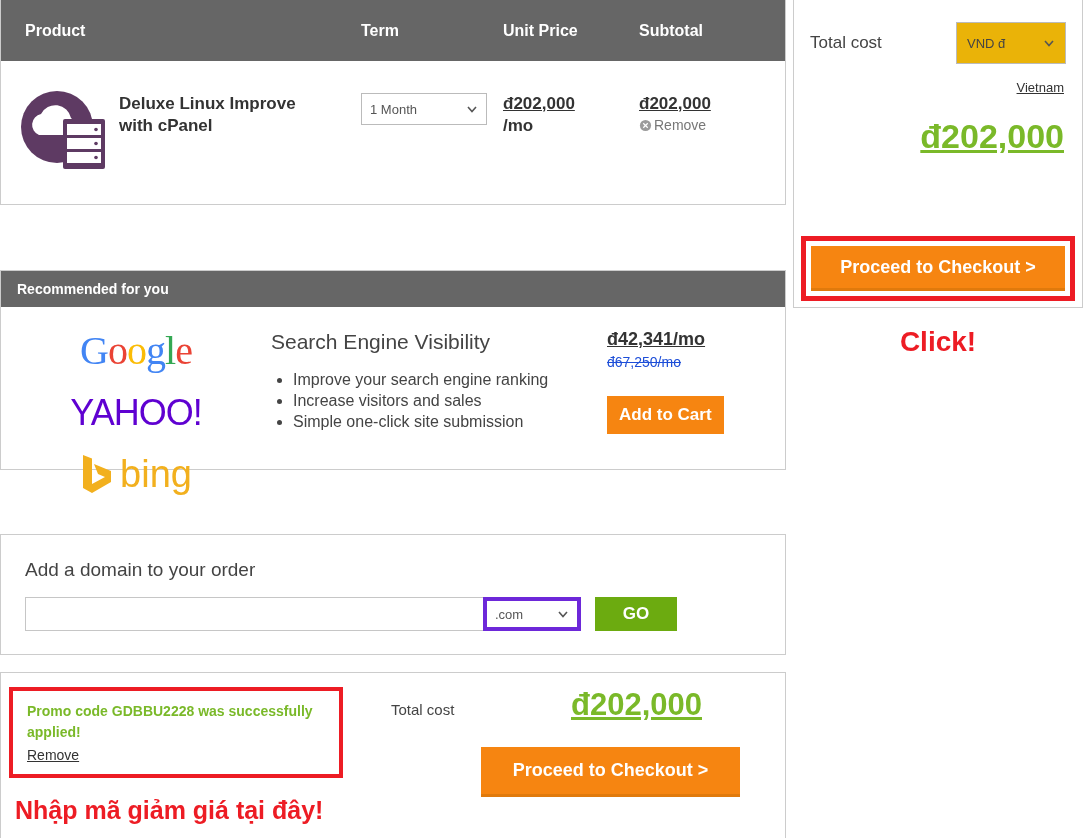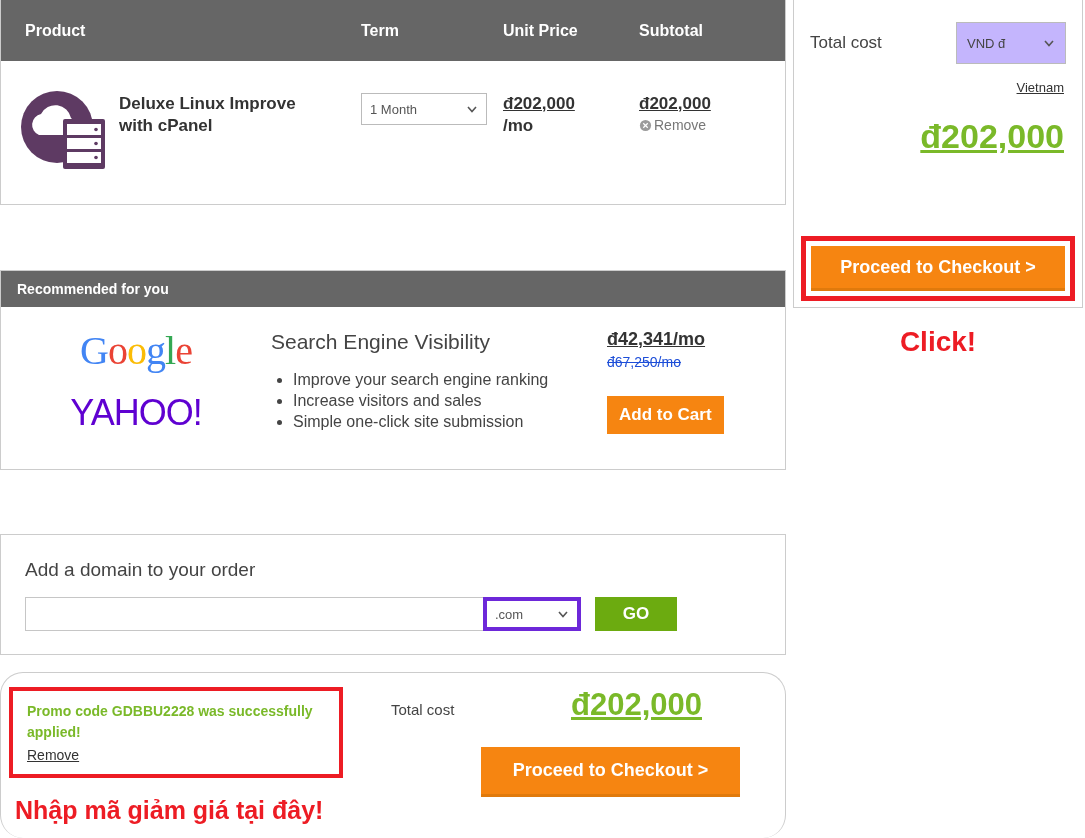--- a/index.html
+++ b/index.html
@@ -150,21 +150,21 @@
     font-size: 13px; color: #555555;
   }
   .tld-select .txt { flex: 1; }
   .go-btn {
     width: 82px; height: 34px; margin-left: 14px;
     background: #6cab10; color: #ffffff; font-weight: bold; font-size: 17px;
     border: none; cursor: pointer; font-family: "Liberation Sans", sans-serif;
   }
 
   
-  #promo-panel { left: 0px; top: 672px; width: 786px; height: 166px; border-bottom: none; border-radius: 23px; }
+  #promo-panel { left: 0px; top: 672px; width: 786px; height: 166px; border-bottom: none; }
   .promo-flex { display: flex; padding-top: 14px; }
   .promo-left { width: 360px; }
   .promo-box {
     margin-left: 8px;
     width: 334px;
     border: 4px solid #ED1C24;
     box-sizing: border-box;
     padding: 10px 12px 10px 14px;
   }
   .promo-msg { color: #7AB929; font-weight: bold; font-size: 14px; line-height: 21px; }
@@ -182,21 +182,21 @@
     width: 259px; height: 50px; font-size: 18px;
     border-bottom: 3px solid #e07a0c; box-sizing: border-box;
   }
 
   
   #summary-panel { left: 793px; top: 0px; width: 290px; height: 308px; border-top: none; }
   .sum-top { display: flex; align-items: center; padding: 22px 16px 0 16px; }
   .sum-label { flex: 1; font-size: 17px; color: #444444; }
   .cur-select {
     width: 110px; height: 42px;
-    border: 1px solid #bbbbbb; background: #c4b5fd;
+    border: 1px solid #bbbbbb; background: #eab308;
     box-sizing: border-box; display: flex; align-items: center;
     padding: 0 10px; font-size: 13px; color: #444444;
   }
   .cur-select .txt { flex: 1; }
   .country-link {
     text-align: right; padding: 16px 18px 0 0;
     font-size: 13px; color: #333333; text-decoration: underline; cursor: pointer;
   }
   .sum-total {
     text-align: right; padding: 22px 18px 0 0;
@@ -272,20 +272,26 @@
     </div>
   </div>
 </div>
 
 <div class="panel" id="reco-panel">
   <div class="reco-header">Recommended for you</div>
   <div class="reco-body">
     <div class="logos">
       <div class="logo-google"><span class="g1">G</span><span class="g2">o</span><span class="g3">o</span><span class="g4">g</span><span class="g5">l</span><span class="g6">e</span></div>
       <div class="logo-yahoo">YAHOO!</div>
+      <div class="logo-bing">
+        <svg width="34" height="42" viewBox="0 0 34 42">
+          <path d="M3 2 L12 5.5 L12 31 L25 24 L18 21 L14 11 L31 18 L31 29 L12 40 L3 35 Z" fill="#F2B01E"></path>
+        </svg>
+        <span class="bing-text">bing</span>
+      </div>
     </div>
 
     <div class="reco-mid">
       <div class="reco-title">Search Engine Visibility</div>
       <ul class="reco-list">
         <li>Improve your search engine ranking</li>
         <li>Increase visitors and sales</li>
         <li>Simple one-click site submission</li>
       </ul>
     </div>

